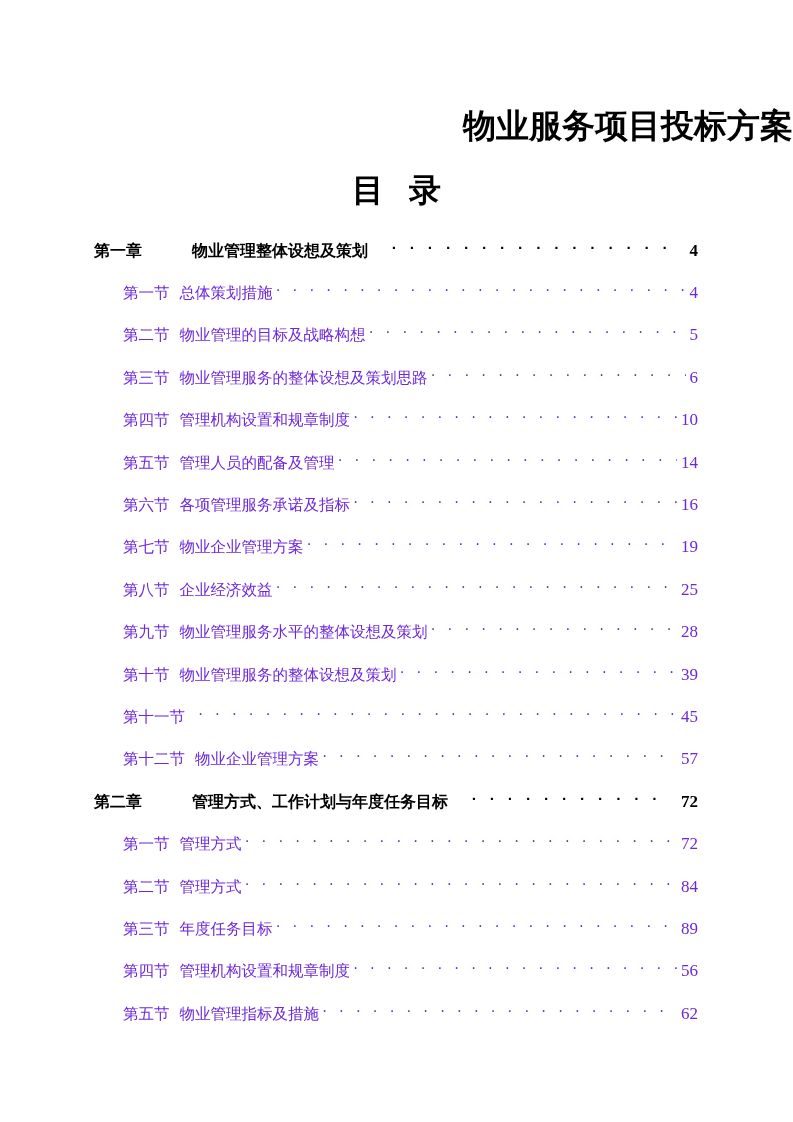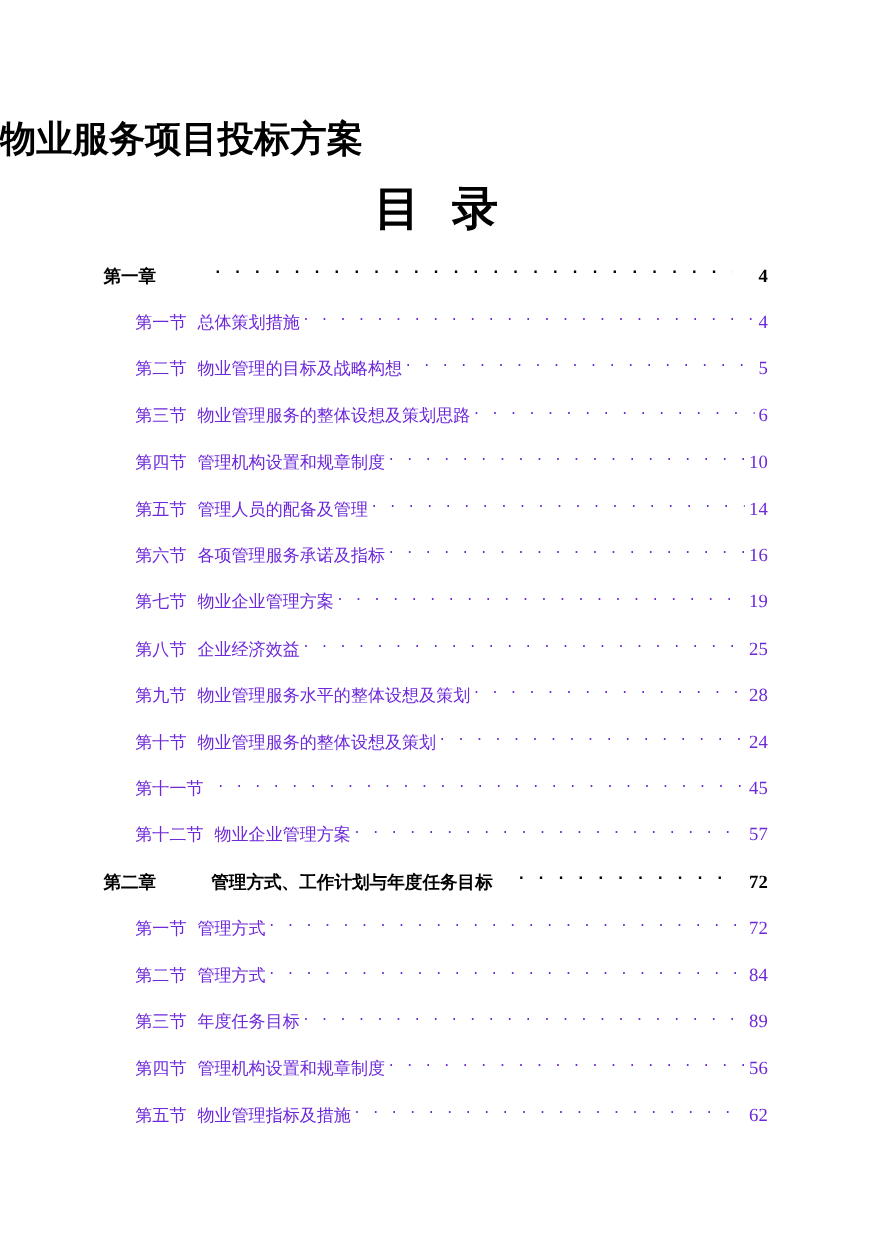--- a/index.html
+++ b/index.html
@@ -19,37 +19,37 @@
       position: absolute;
       left: 0; top: 0;
       width: 793px;
       height: 1122px;
     }
     .doc-title {
       position: absolute;
       left: 0;
       width: 793px;
       top: 104px;
-      text-align: left;
+      text-align: right;
       font-family: "DejaVu Sans", "Liberation Sans", sans-serif;
       font-weight: bold;
       font-size: 33px;
       line-height: 44px;
       letter-spacing: 0px;
       color: #000;
     }
     .toc-heading {
       position: absolute;
       left: 0;
       width: 793px;
       top: 168px;
       text-align: center;
       font-family: "DejaVu Sans", "Liberation Sans", sans-serif;
       font-weight: bold;
-      font-size: 42px;
+      font-size: 32px;
       line-height: 44px;
       color: #000;
       word-spacing: 14px;
     }
     .toc {
       position: absolute;
       left: 0;
       top: 0;
       width: 793px;
     }
@@ -129,20 +129,21 @@
 
 <div class="page">
   <div class="doc-title">物业服务项目投标方案</div>
   <div class="toc-heading">目 录</div>
 
   <div class="toc">
 
     <div class="toc-row chapter" style="top:232px">
       <span class="num">第一章</span>
         <span class="gap"></span>
+      <span class="label">物业管理整体设想及策划</span>
       <span class="leader"></span>
       <span class="page-num">4</span>
     </div>
 
     <div class="toc-row section" style="top:274px">
       <span class="num">第一节</span>
         <span class="gap"></span>
       <span class="label">总体策划措施</span>
       <span class="leader"></span>
       <span class="page-num">4</span>
@@ -210,21 +211,21 @@
       <span class="label">物业管理服务水平的整体设想及策划</span>
       <span class="leader"></span>
       <span class="page-num">28</span>
     </div>
 
     <div class="toc-row section" style="top:656px">
       <span class="num">第十节</span>
         <span class="gap"></span>
       <span class="label">物业管理服务的整体设想及策划</span>
       <span class="leader"></span>
-      <span class="page-num">24</span>
+      <span class="page-num">39</span>
     </div>
 
     <div class="toc-row section" style="top:698px">
       <span class="num">第十一节</span>
         <span class="gap"></span>
       <span class="leader"></span>
       <span class="page-num">45</span>
     </div>
 
     <div class="toc-row section" style="top:740px">

